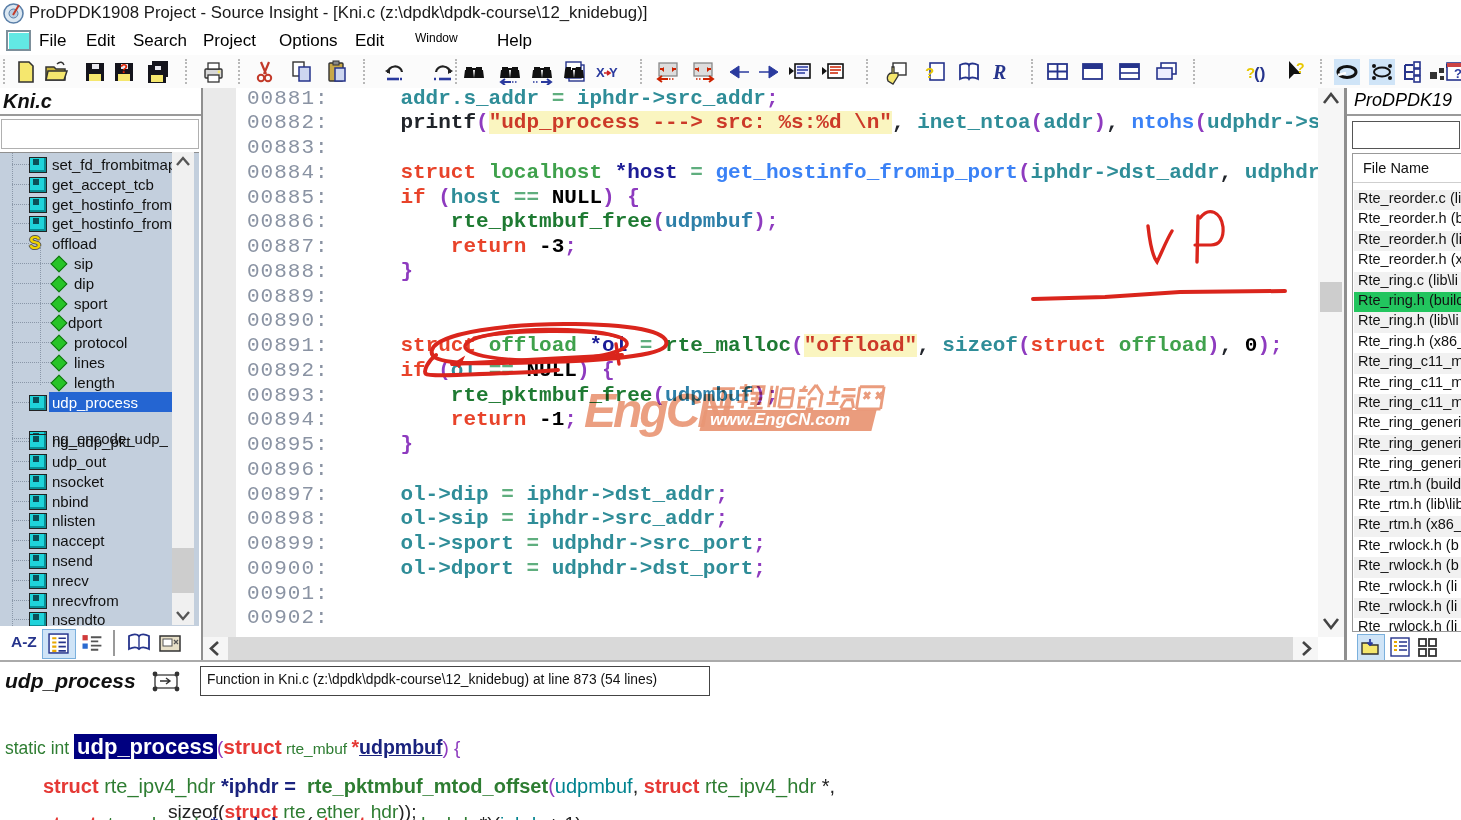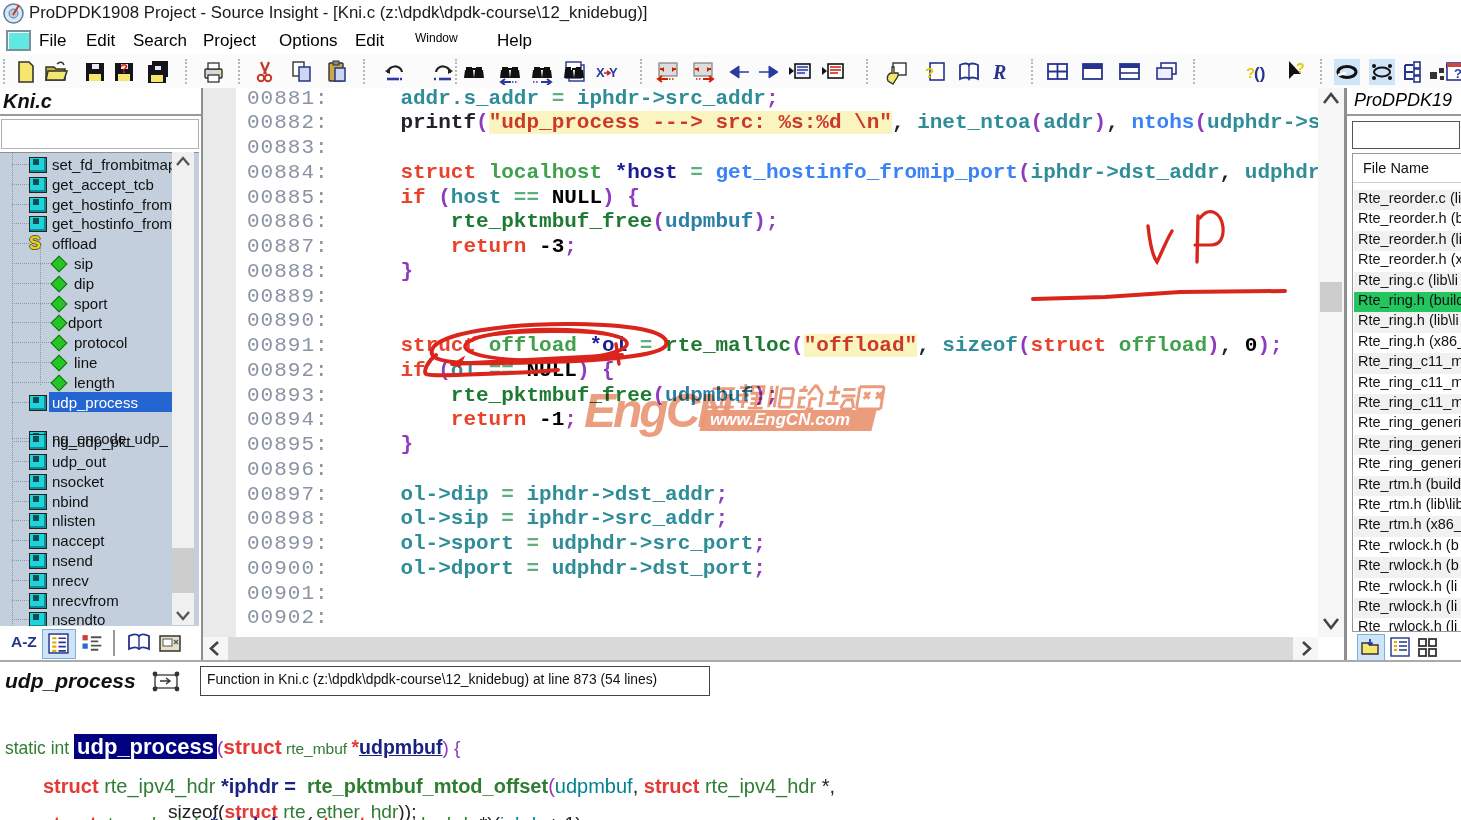--- a/index.html
+++ b/index.html
@@ -299,21 +299,21 @@
         <span class="ttext" style="left:68px">dport</span>
       </div>
 <div class="trow" style="top:180.2px">
         <span class="abs" style="left:12px;top:9px;width:41px;border-top:1px dotted #8a97a8"></span>
         <span class="tdia" style="left:53px"></span>
         <span class="ttext" style="left:74px">protocol</span>
       </div>
 <div class="trow" style="top:200.0px">
         <span class="abs" style="left:12px;top:9px;width:41px;border-top:1px dotted #8a97a8"></span>
         <span class="tdia" style="left:53px"></span>
-        <span class="ttext" style="left:74px">line</span>
+        <span class="ttext" style="left:74px">lines</span>
       </div>
 <div class="trow" style="top:219.8px">
         <span class="abs" style="left:12px;top:9px;width:41px;border-top:1px dotted #8a97a8"></span>
         <span class="tdia" style="left:53px"></span>
         <span class="ttext" style="left:74px">length</span>
       </div>
 <div class="trow" style="top:239.6px">
         <span class="abs" style="left:12px;top:9px;width:17px;border-top:1px dotted #8a97a8"></span>
         <span class="ticon" style="left:29px"></span>
         <span class="abs" style="left:33px;top:4px;width:6px;height:6px;background:#0b4f58"></span>

